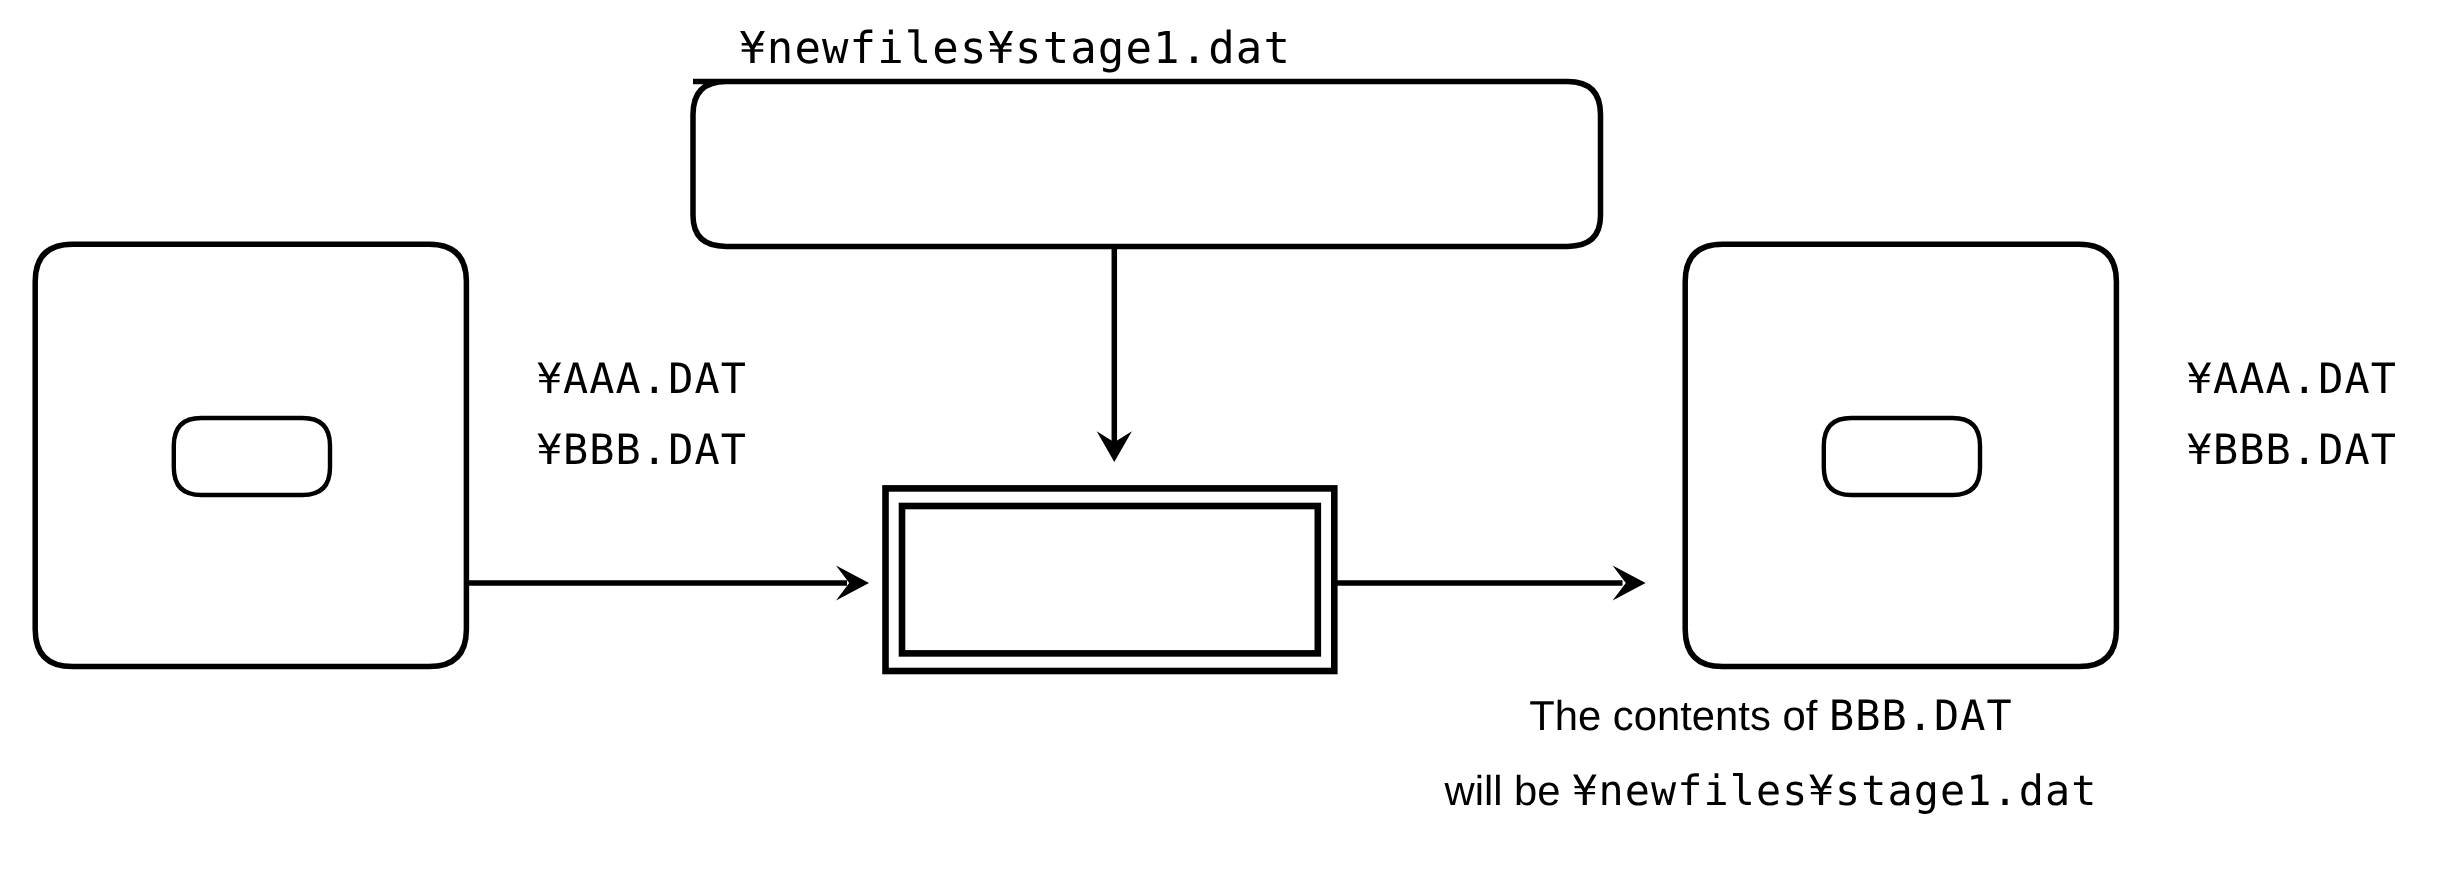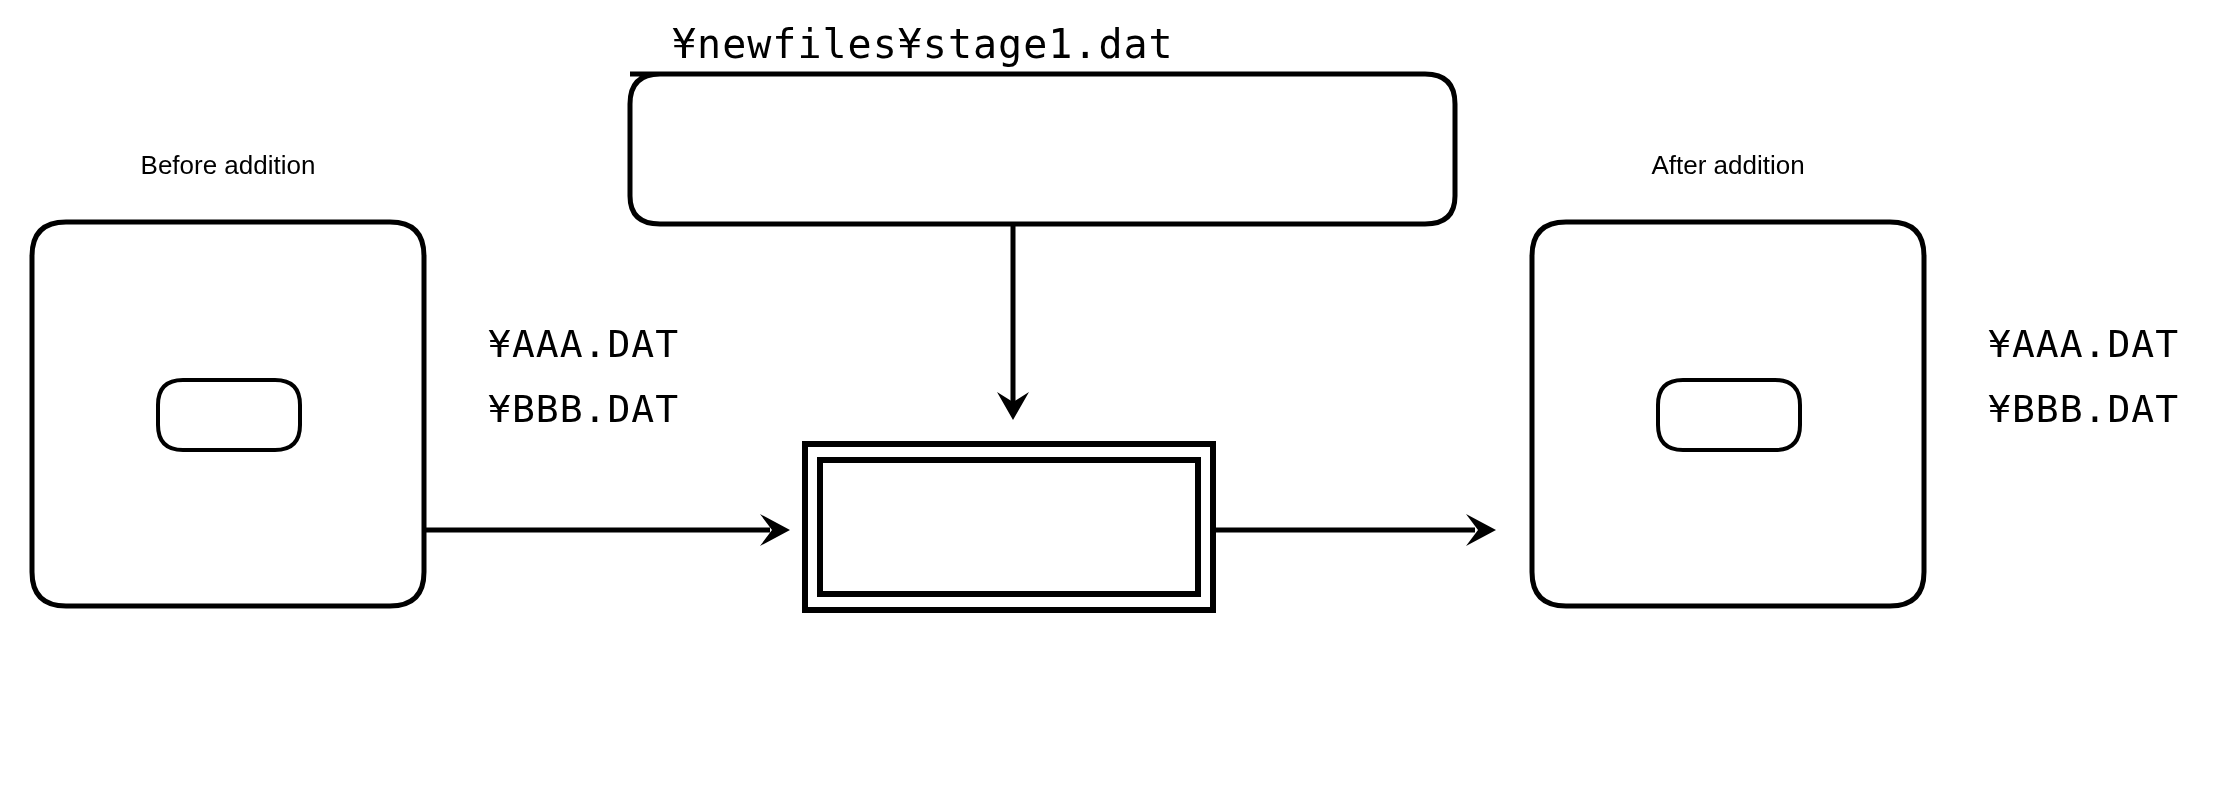--- a/index.html
+++ b/index.html
@@ -101,28 +101,28 @@
     <polygon points="790,530 760,514 772,530 760,546" fill="#000000"></polygon>
 
     <g stroke="#000000" fill="none" stroke-width="5">
       <line x1="1213" y1="530" x2="1475" y2="530"></line>
     </g>
     <polygon points="1496,530 1466,514 1478,530 1466,546" fill="#000000"></polygon>
   </svg>
 
   <div class="lbl mono" style="left: 672px; top: 24px;">¥newfiles¥stage1.dat</div>
 
-  <div class="lbl box-title" style="left: 32px; top: 152px; width: 392px;">Before addition</div>
 
-  <div class="lbl box-title" style="left: 1532px; top: 152px; width: 392px;">After addition</div>
 
   <div class="lbl mono-sm" style="left: 440px; top: 325px;">¥AAA.DAT</div>
 
   <div class="lbl mono-sm" style="left: 440px; top: 390px;">¥BBB.DAT</div>
 
   <div class="lbl mono-sm" style="left: 1940px; top: 325px;">¥AAA.DAT</div>
 
   <div class="lbl mono-sm" style="left: 1940px; top: 390px;">¥BBB.DAT</div>
 
 
+  <div class="lbl caption-line" style="left: 1080px; top: 632px; width: 1060px; text-align: center;"><span>The contents of </span><span class="m">BBB.DAT</span></div>
 
+  <div class="lbl caption-line" style="left: 1080px; top: 700px; width: 1060px; text-align: center;"><span>will be </span><span class="m">¥newfiles¥stage1.dat</span></div>
 
 </div>
 
 </body></html>

